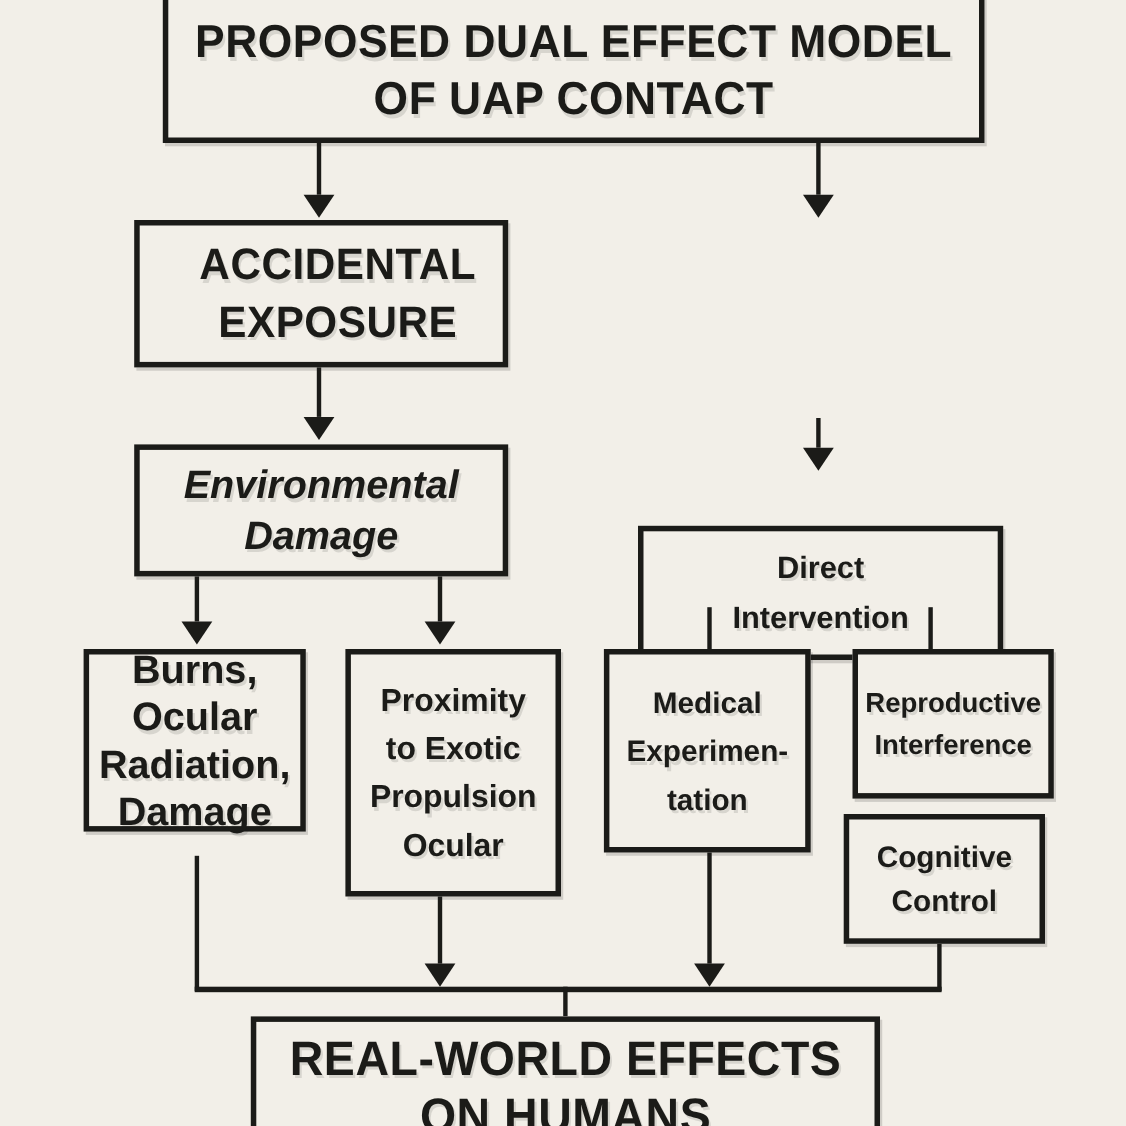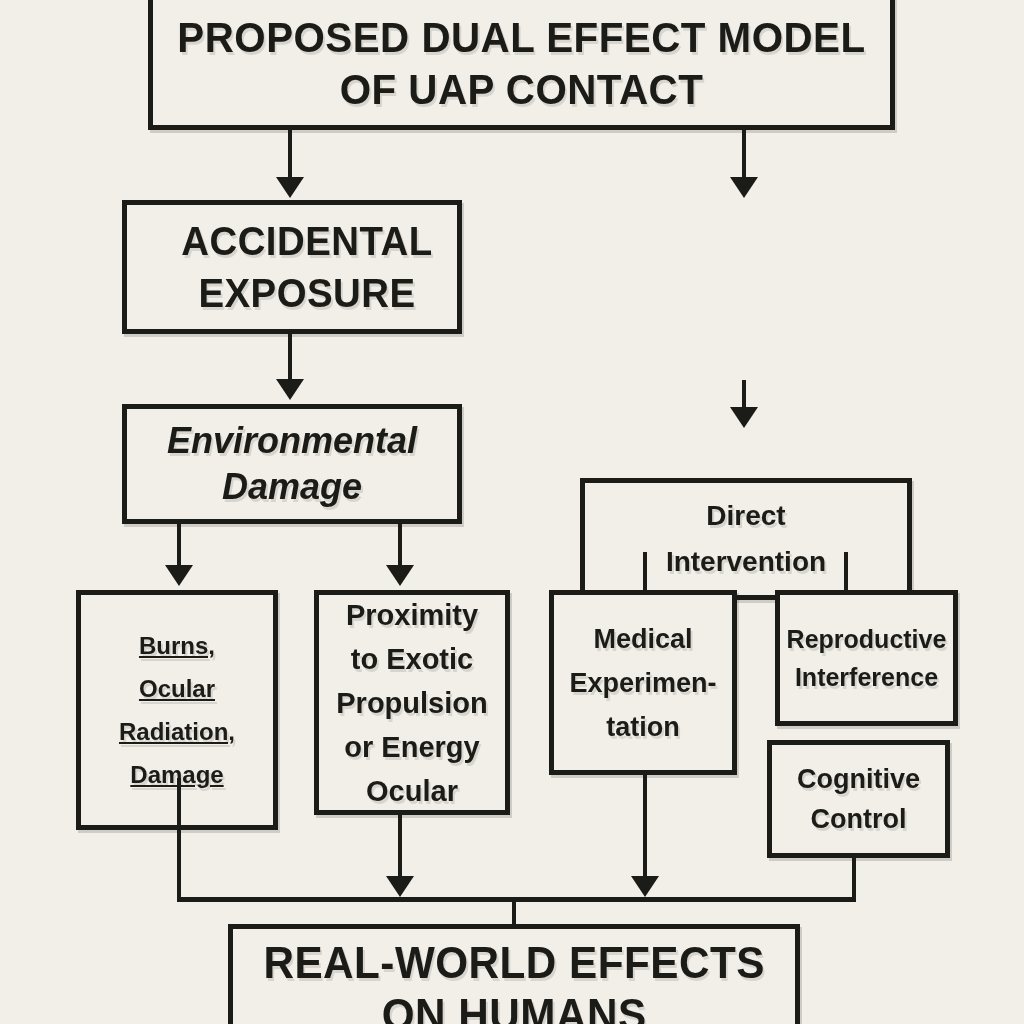--- a/index.html
+++ b/index.html
@@ -87,34 +87,33 @@
       </div>
   </div>
 
   <div class="vline" style="left:177px; top:524px; height:41px;"></div>
   <div class="arrow-down" style="left:165px; top:565px;"></div>
   <div class="vline" style="left:398px; top:524px; height:41px;"></div>
   <div class="arrow-down" style="left:386px; top:565px;"></div>
   <div class="vline" style="left:643px; top:552px; height:38px;"></div>
   <div class="vline" style="left:844px; top:552px; height:38px;"></div>
 
-  <div class="node" style="left:76px; top:590px; width:202px; height:240px; font-size:24px; line-height:43px;text-decoration:underline;">
+  <div class="node" style="left:76px; top:590px; width:202px; height:166px; font-size:36px; line-height:43px;">
     <div class="label">
         <div>Burns,</div>
         <div>Ocular</div>
         <div>Radiation,</div>
         <div>Damage</div>
       </div>
   </div>
   <div class="node" style="left:314px; top:590px; width:196px; height:225px; font-size:29px; line-height:44px;">
     <div class="label">
         <div>Proximity</div>
         <div>to Exotic</div>
         <div>Propulsion</div>
-        <div>or Energy</div>
         <div>Ocular</div>
       </div>
   </div>
   <div class="node" style="left:549px; top:590px; width:188px; height:185px; font-size:27px; line-height:44px;text-align:center;">
     <div class="label">
         <div>Medical</div>
         <div>Experimen-</div>
         <div>tation</div>
       </div>
   </div>

